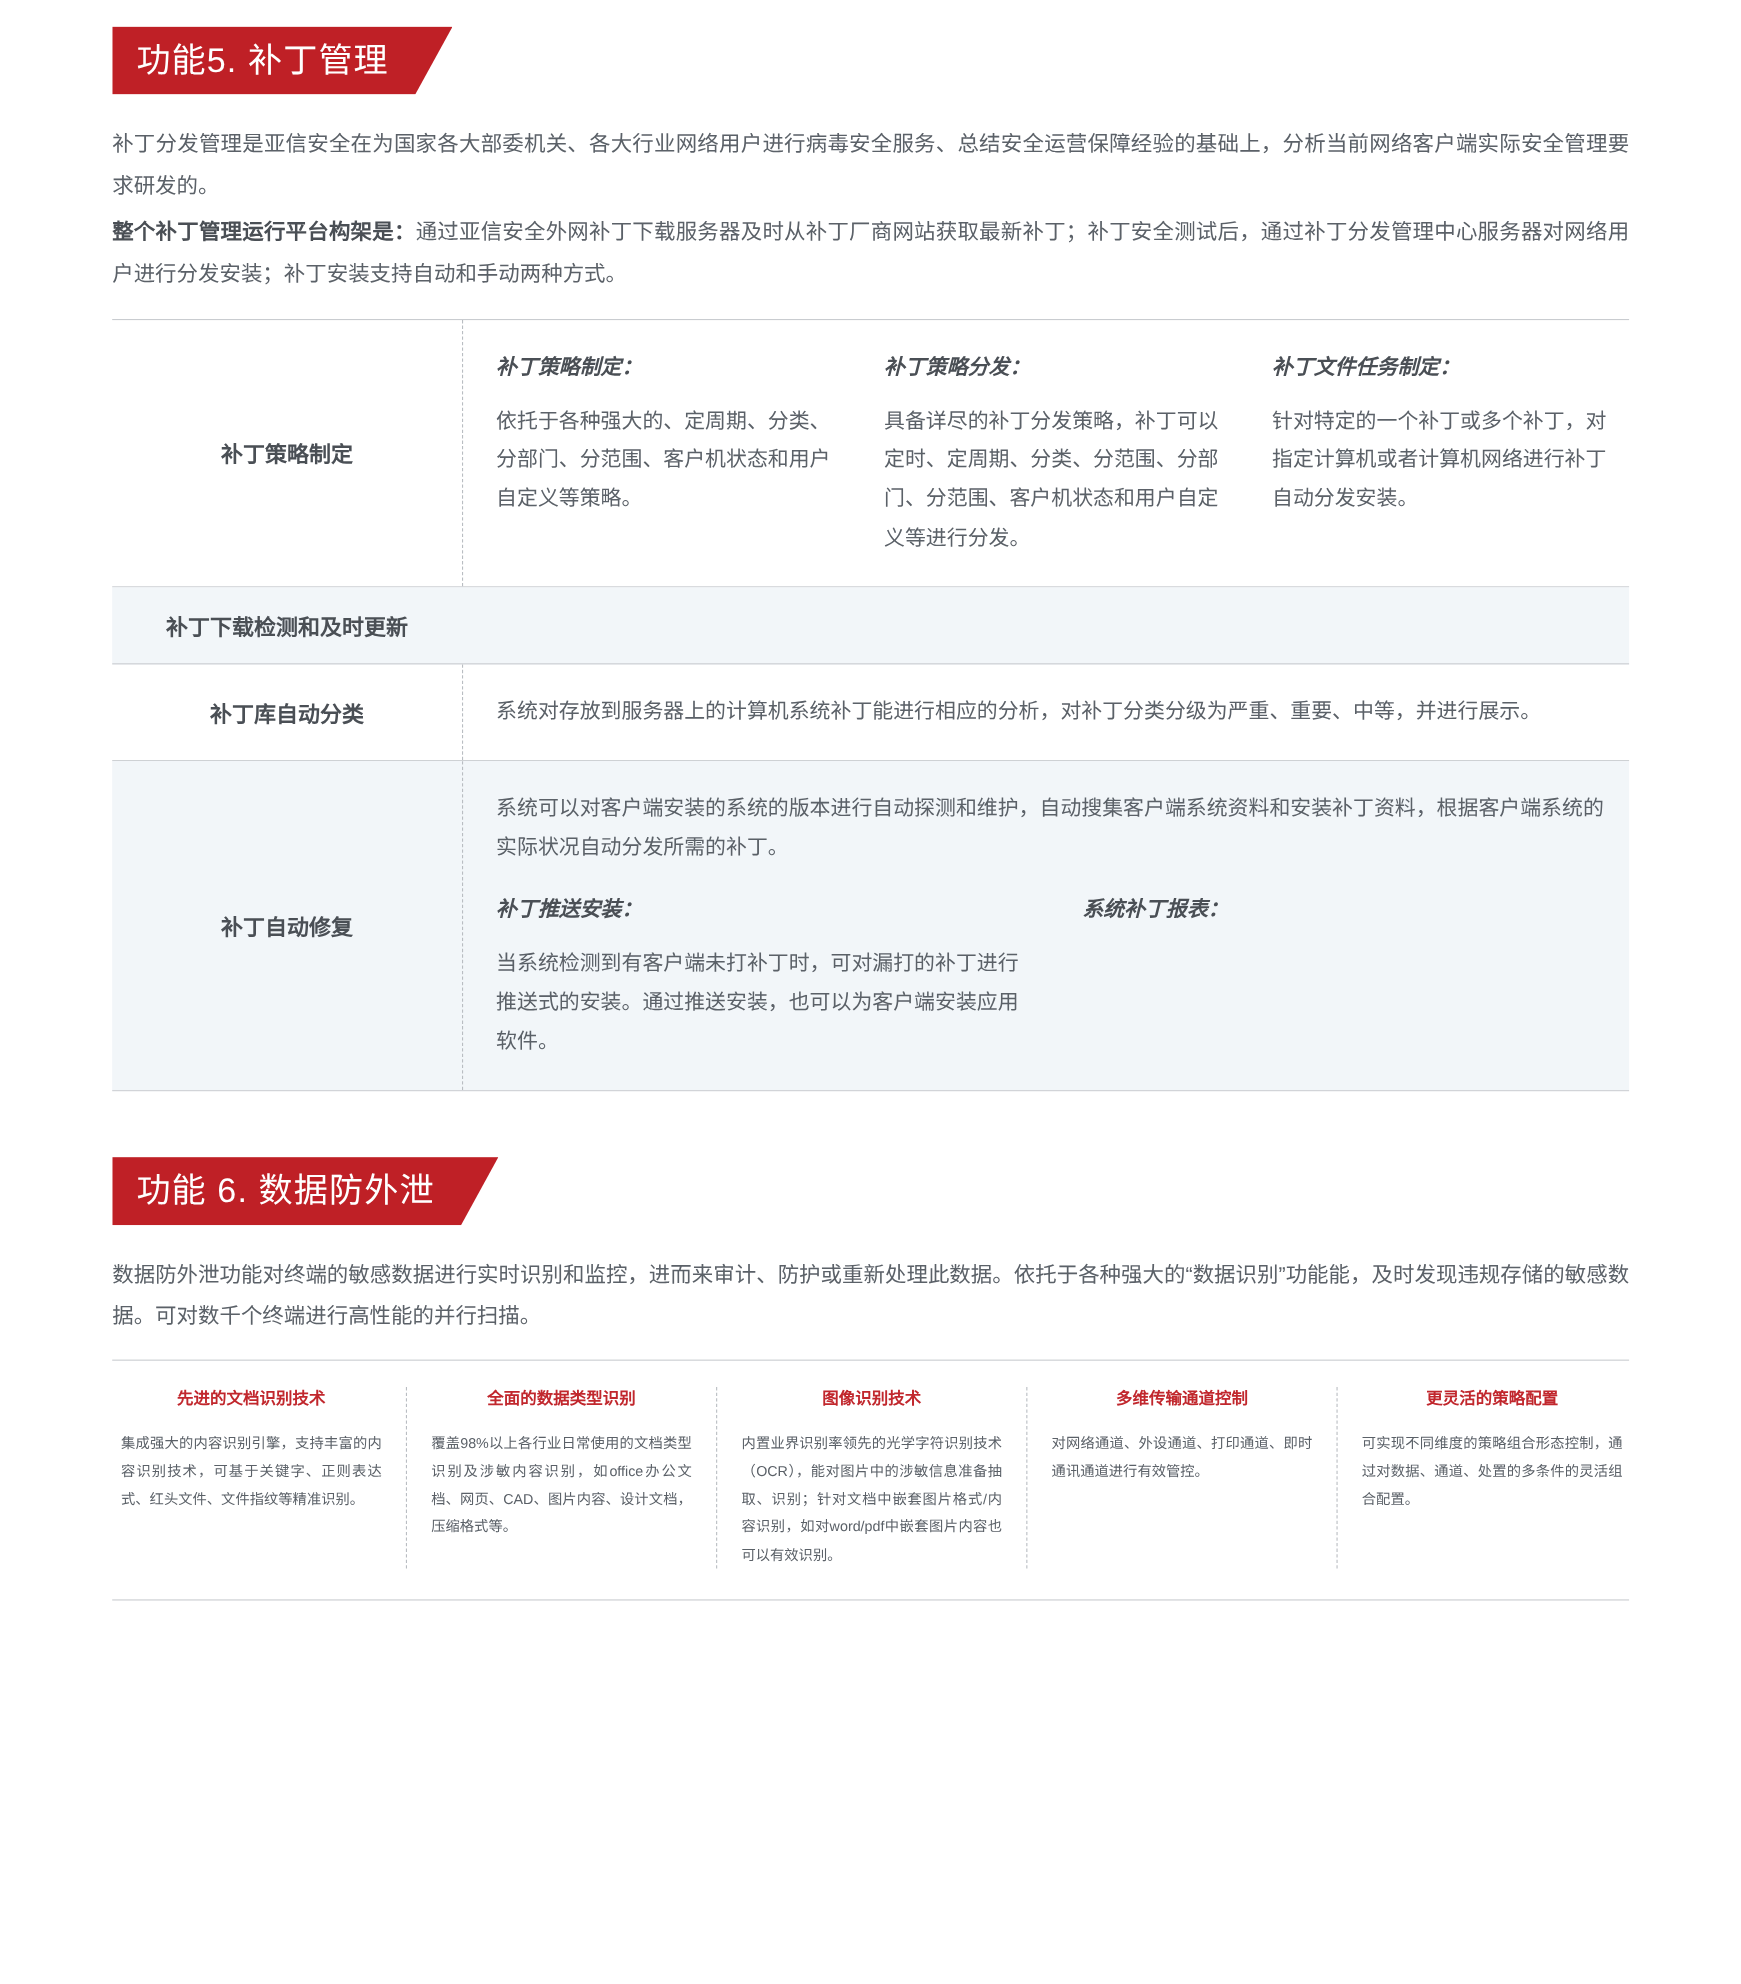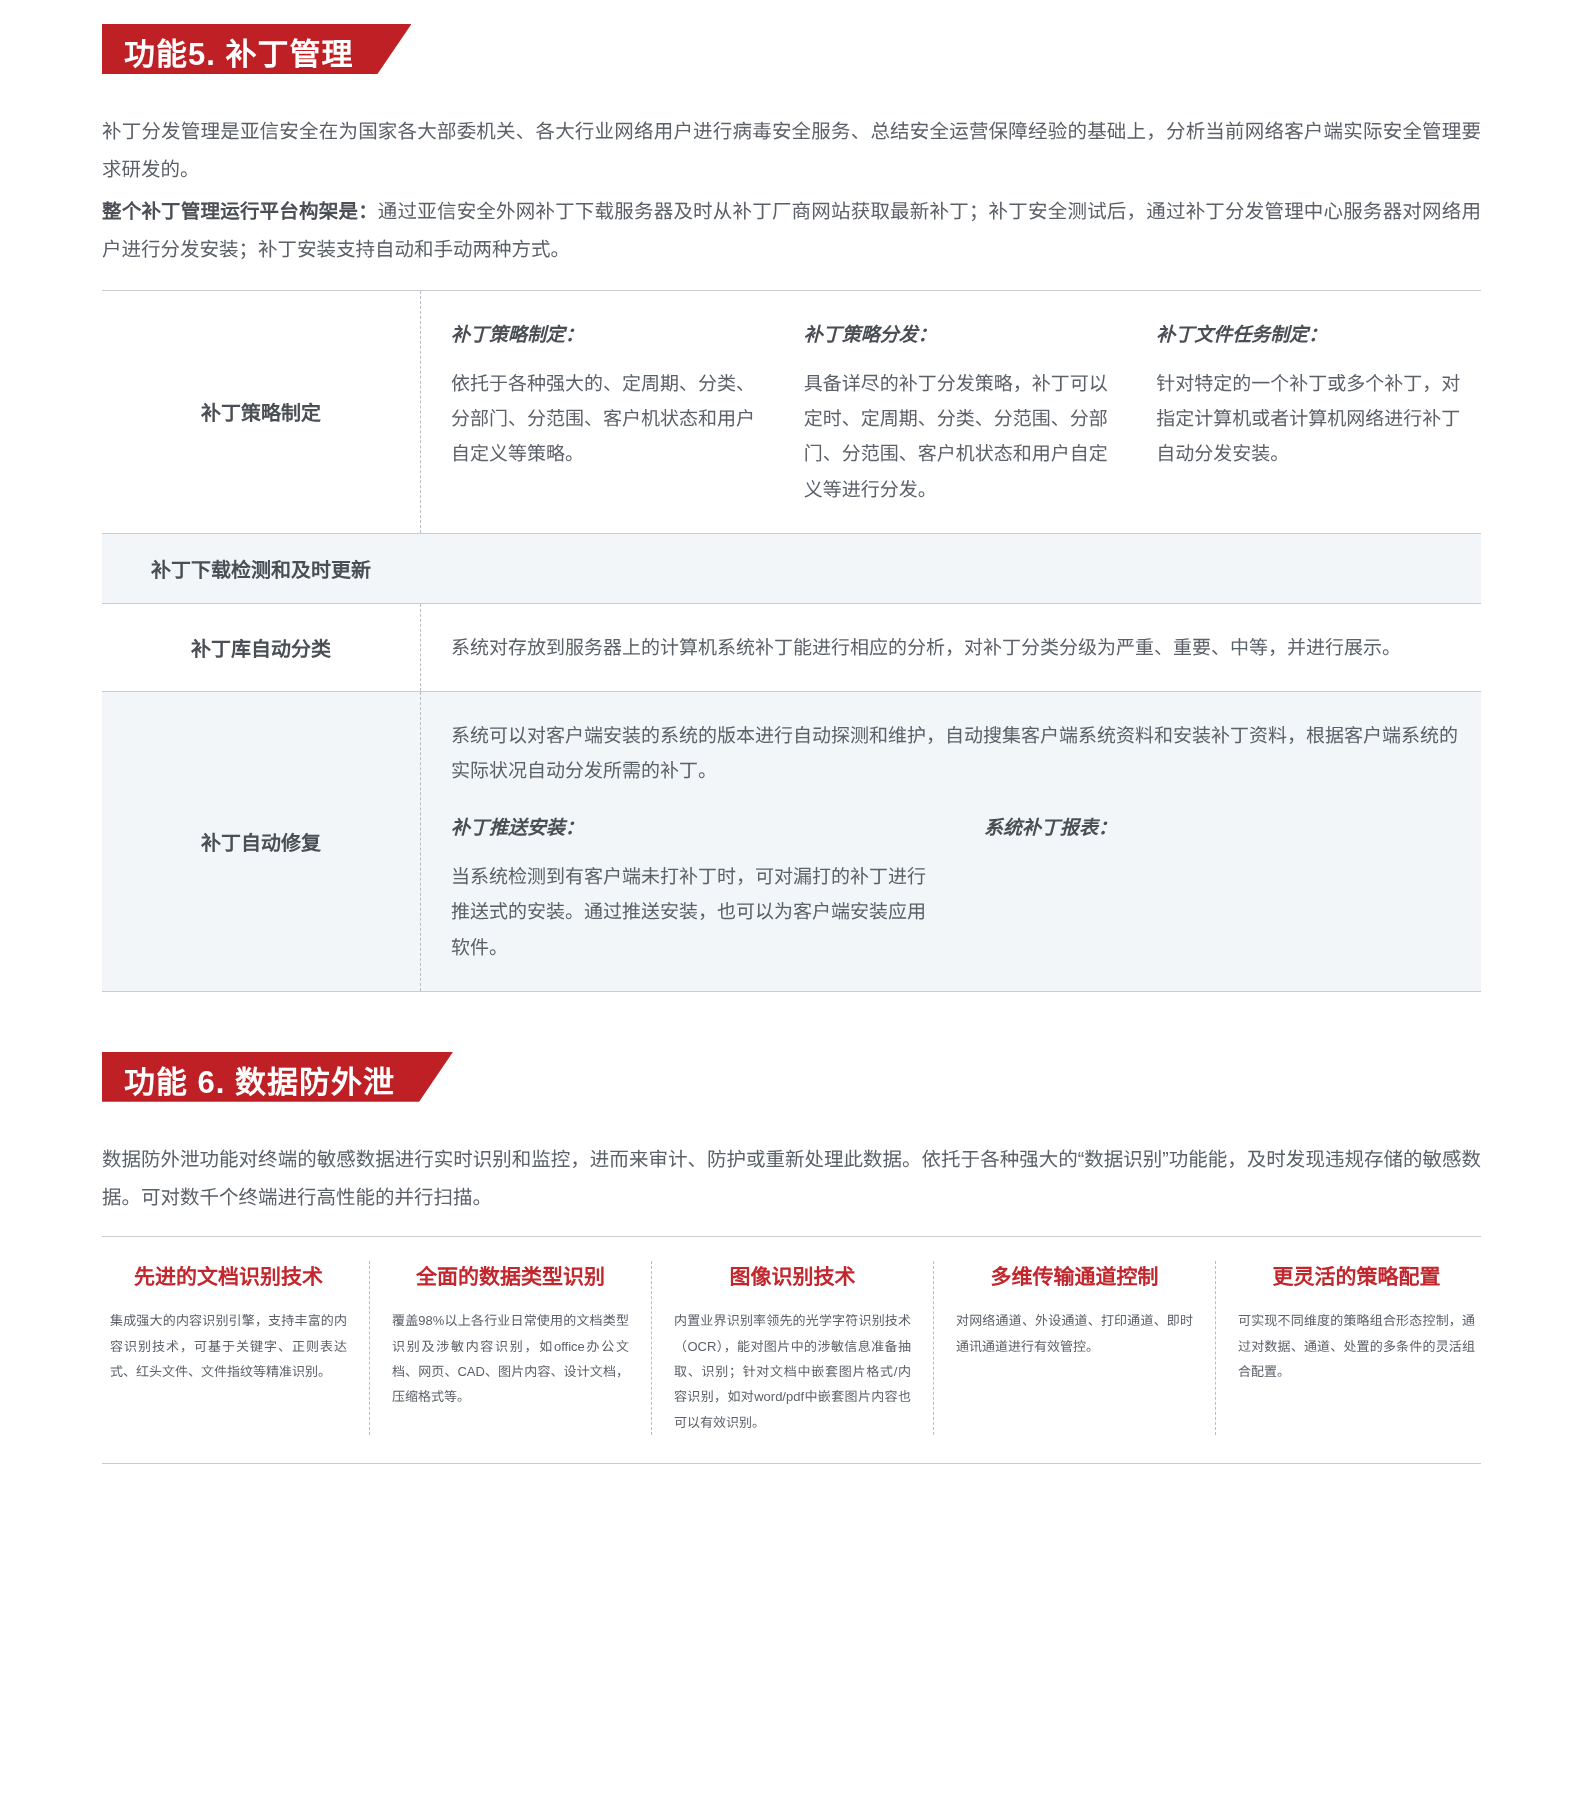--- a/index.html
+++ b/index.html
@@ -24,25 +24,25 @@
 
   
   .banner-wrap {
     position: relative;
     height: 62px;
     margin-top: 24px;
   }
   .banner {
     position: relative;
     display: inline-block;
-    height: 50px;
+    height: 62px;
     background: #bf2026;
     color: #ffffff;
     font-size: 31px;
-    font-weight: bold;
+    font-weight: normal;
     letter-spacing: 1px;
     line-height: 62px;
     padding: 0 58px 0 22px;
     box-sizing: border-box;
     -webkit-clip-path: polygon(0 0, 100% 0, calc(100% - 34px) 100%, 0 100%);
     clip-path: polygon(0 0, 100% 0, calc(100% - 34px) 100%, 0 100%);
     white-space: nowrap;
   }
   .banner--six { font-size: 31px; }
 
@@ -144,21 +144,21 @@
   .gcard {
     flex: 1 1 0;
     padding: 0 22px;
     box-sizing: border-box;
     border-right: 1px dashed #b9bdc2;
   }
   .gcard:first-child { padding-left: 8px; }
   .gcard:last-child { border-right: none; padding-right: 6px; }
   .gcard-title {
     color: #c1272d;
-    font-size: 21px;
+    font-size: 15px;
     font-weight: bold;
     text-align: center;
     margin: 0 0 16px 0;
     line-height: 1.5;
     white-space: nowrap;
   }
   .gcard-body {
     font-size: 13px;
     line-height: 1.95;
     color: #5b6168;

